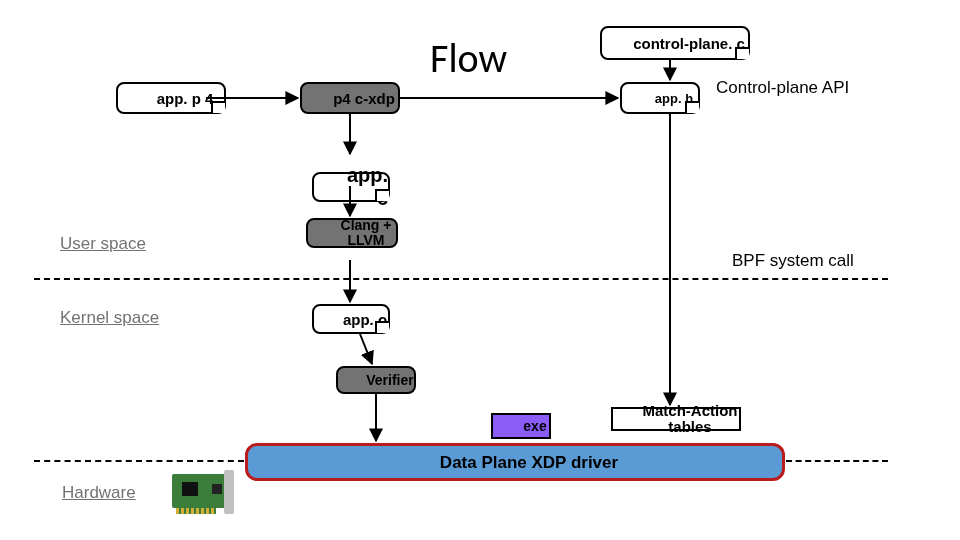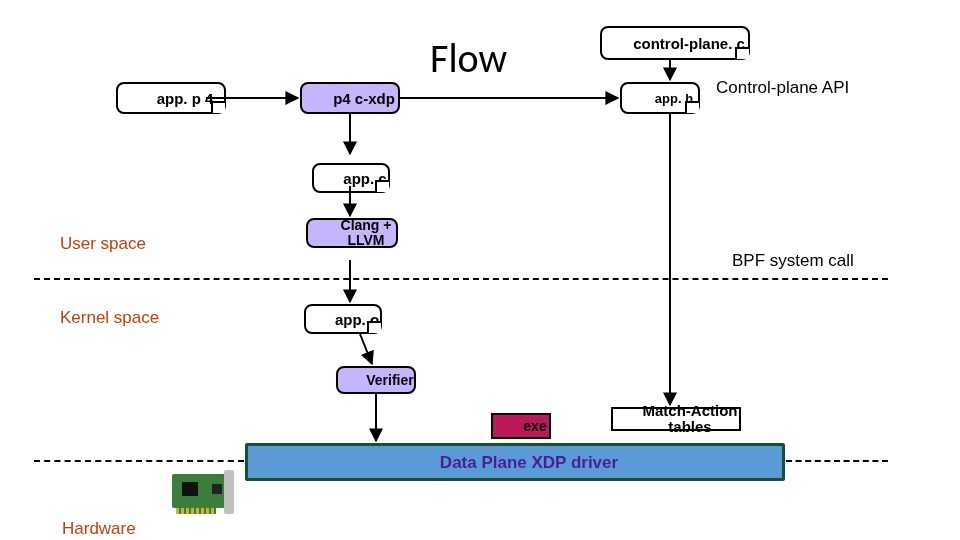--- a/index.html
+++ b/index.html
@@ -29,52 +29,52 @@
   .file-box::after { 
     content: "";
     position: absolute;
     right: -1px; bottom: -1px;
     width: 12px; height: 10px;
     background: #fff;
     border-left: 2px solid #000;
     border-top: 2px solid #000;
   }
   .proc-box {
-    background: #c4b5fd;
+    background: #737373;
     border: 2px solid #000;
     border-radius: 8px;
   }
   .exe-box {
-    background: #be185d;
+    background: #8b5cf6;
     border: 2px solid #000;
   }
   .mat-box {
     background: #fff;
     border: 2px solid #000;
     font-size: 15px;
     line-height: 1.1;
   }
   .driver-box {
     background: #5b9bd5;
-    border: 3px solid #14532d;
-    border-radius: 2px;
-    color: #4c1d95;
+    border: 3px solid #b91c1c;
+    border-radius: 12px;
+    color: #000000;
     font-size: 17px;
   }
   .title {
     position: absolute;
     font-size: 40px;
     font-family: "Calibri", sans-serif;
     color: #000;
   }
   .label {
     position: absolute;
     font-size: 17px;
   }
-  .red { color: #c2410c; }
+  .red { color: #737373; text-decoration: underline; }
   .dash {
     position: absolute;
     border-top: 2px dashed #000;
     height: 0;
   }
   svg.arrows {
     position: absolute;
     left: 0; top: 0;
     width: 960px; height: 540px;
     pointer-events: none;
@@ -110,36 +110,36 @@
 </style>
 </head>
 <body>
 
 <div class="title" style="left:430px; top:18px;margin-top:16px;">Flow</div>
 
 <div class="box file-box" style="left:116px; top:82px; width:110px; height:32px; font-size:15px;">app. p 4</div>
 <div class="box proc-box" style="left:300px; top:82px; width:100px; height:32px; font-size:15px;">p4 c-xdp</div>
 <div class="box file-box" style="left:600px; top:26px; width:150px; height:34px; font-size:15px;">control-plane. c</div>
 <div class="box file-box" style="left:620px; top:82px; width:80px; height:32px; font-size:13px;">app. h</div>
-<div class="box file-box" style="left:312px; top:163px; width:78px; height:30px; font-size:15px;text-align:right;">app. c</div>
+<div class="box file-box" style="left:312px; top:172px; width:78px; height:30px; font-size:20px;text-align:right;">app. c</div>
 <div class="box proc-box" style="left:306px; top:218px; width:92px; height:30px; font-size:14px; line-height:1.1;">Clang + LLVM</div>
-<div class="box file-box" style="left:304px; top:304px; width:78px; height:30px; font-size:15px;">app. o</div>
+<div class="box file-box" style="left:312px; top:304px; width:78px; height:30px; font-size:15px;">app. o</div>
 <div class="box proc-box" style="left:336px; top:366px; width:80px; height:28px; font-size:14px;">Verifier</div>
 <div class="box exe-box" style="left:491px; top:413px; width:60px; height:26px; font-size:14px;">exe</div>
 <div class="box mat-box" style="left:611px; top:407px; width:130px; height:24px;">Match-Action tables</div>
 
 <div class="box driver-box" style="left:245px; top:443px; width:540px; height:38px;">
   <span style="position:relative; top:1px;">Data Plane XDP driver</span>
 </div>
 
 <div class="label" style="left:716px; top:78px;">Control-plane API</div>
 <div class="label red" style="left:60px; top:234px;">User space</div>
 <div class="label red" style="left:60px; top:308px;">Kernel space</div>
 <div class="label" style="left:732px; top:251px;text-align:right;">BPF system call</div>
-<div class="label red" style="left:62px; top:483px;margin-top:36px;">Hardware</div>
+<div class="label red" style="left:62px; top:483px;">Hardware</div>
 
 <div class="dash" style="left:34px; top:278px; width:854px;"></div>
 <div class="dash" style="left:34px; top:460px; width:210px;"></div>
 <div class="dash" style="left:786px; top:460px; width:102px;"></div>
 
 <div class="nic" style="left:172px; top:470px;">
   <div class="pcb"></div>
     <div class="bracket"></div>
     <div class="port"></div>
     <div class="chip"></div>

